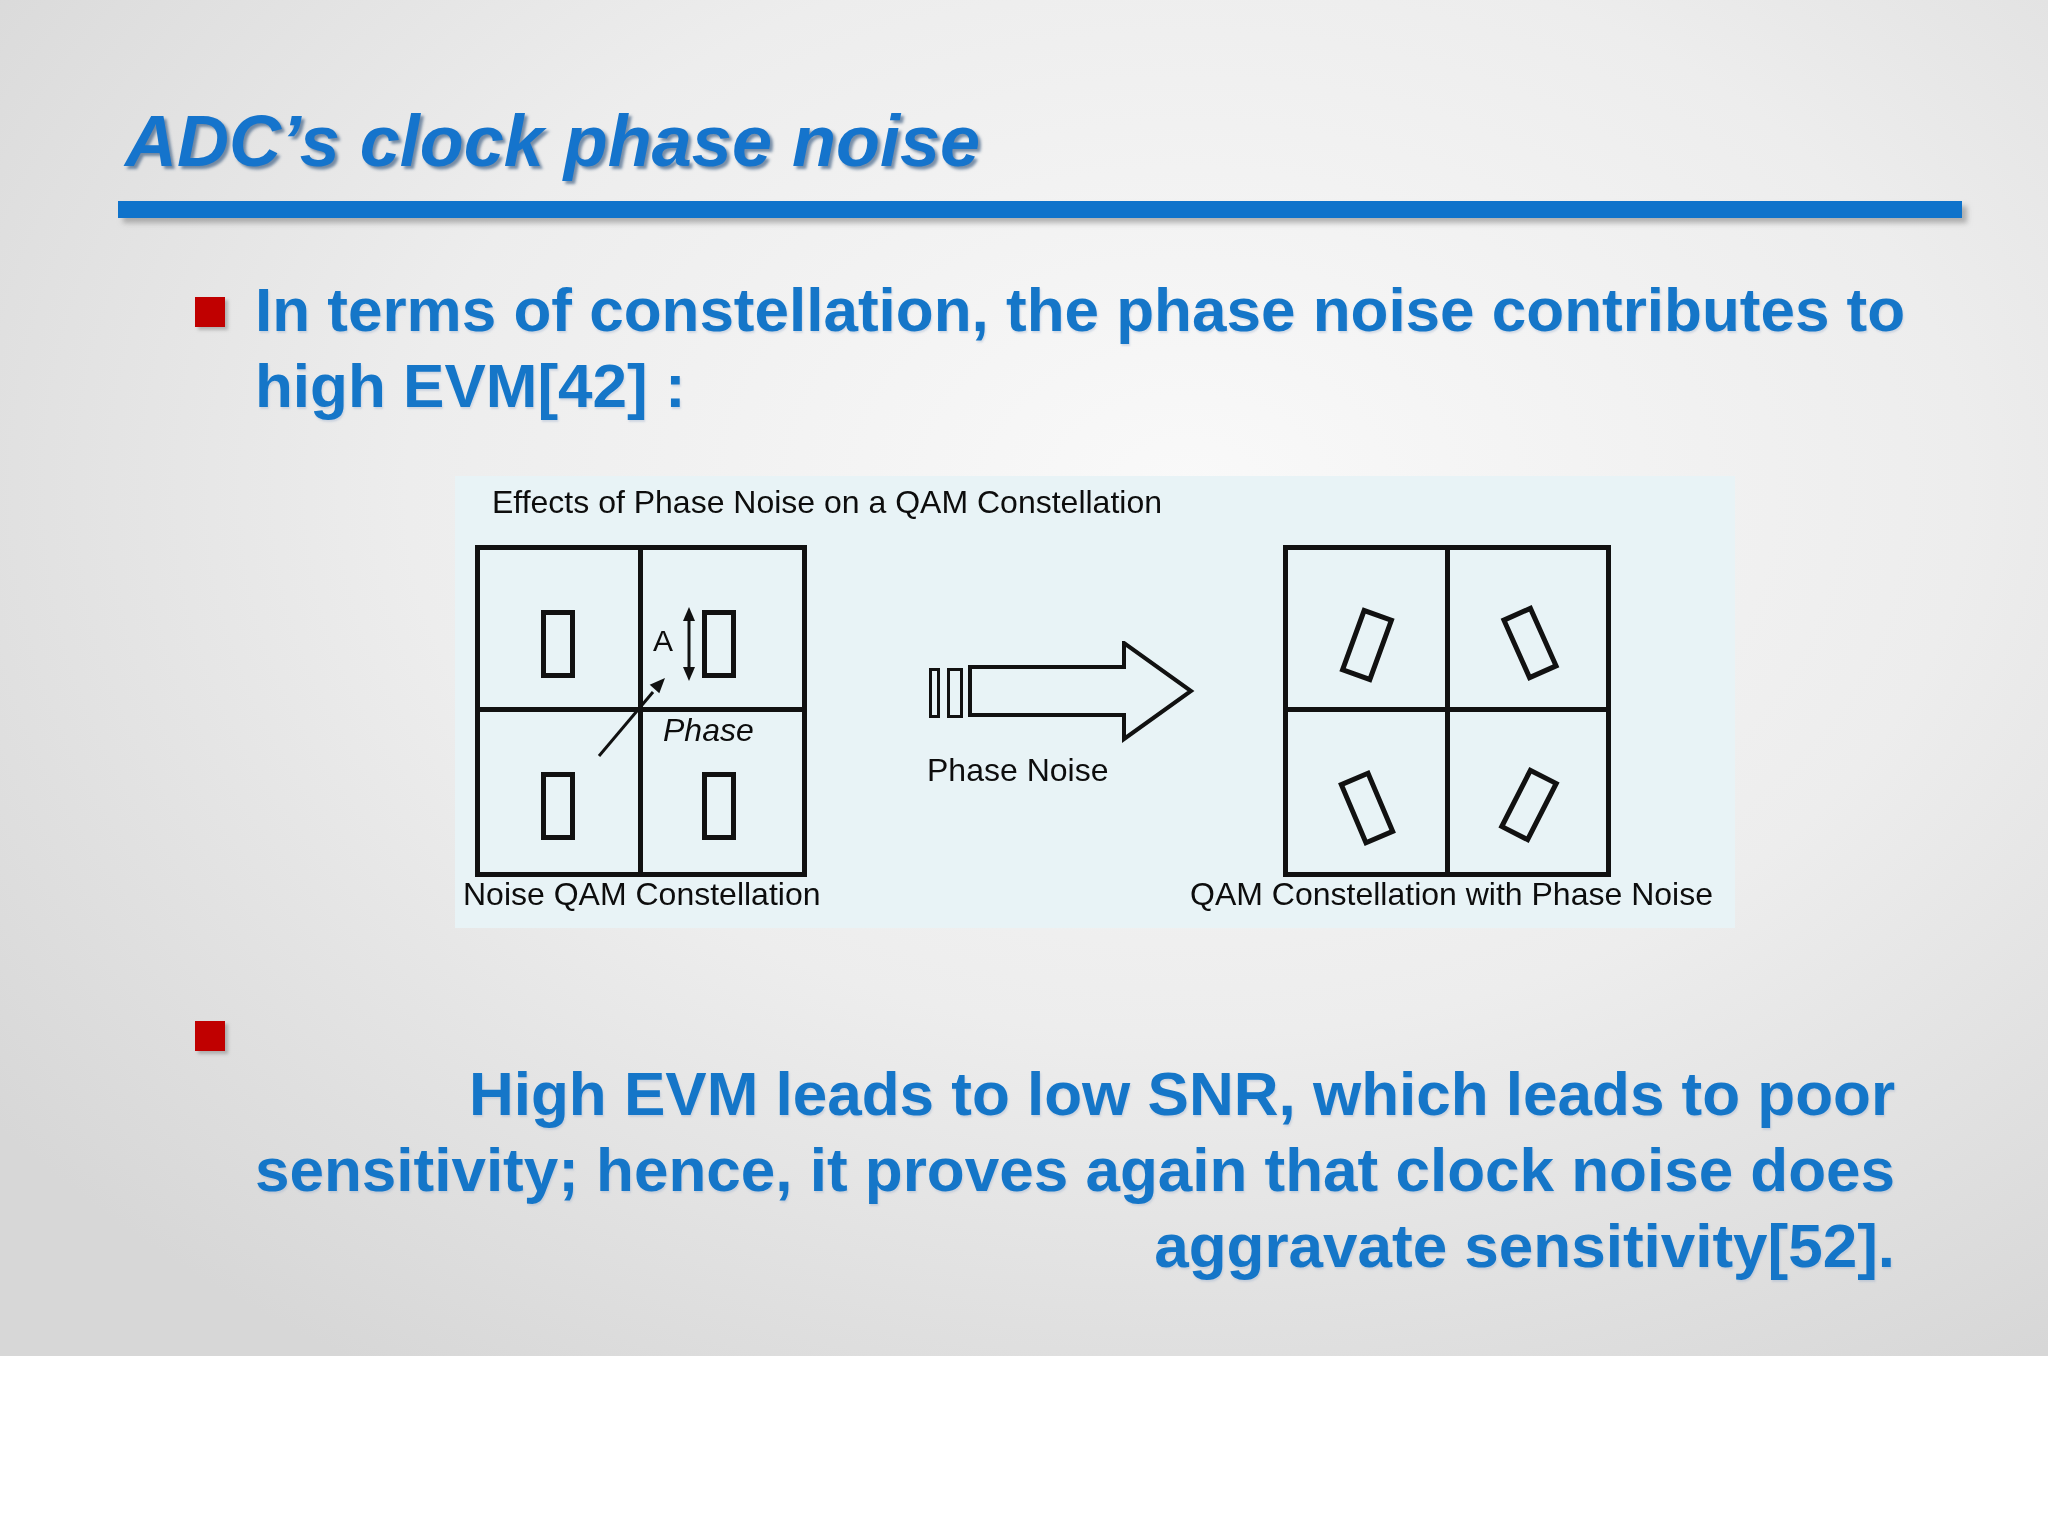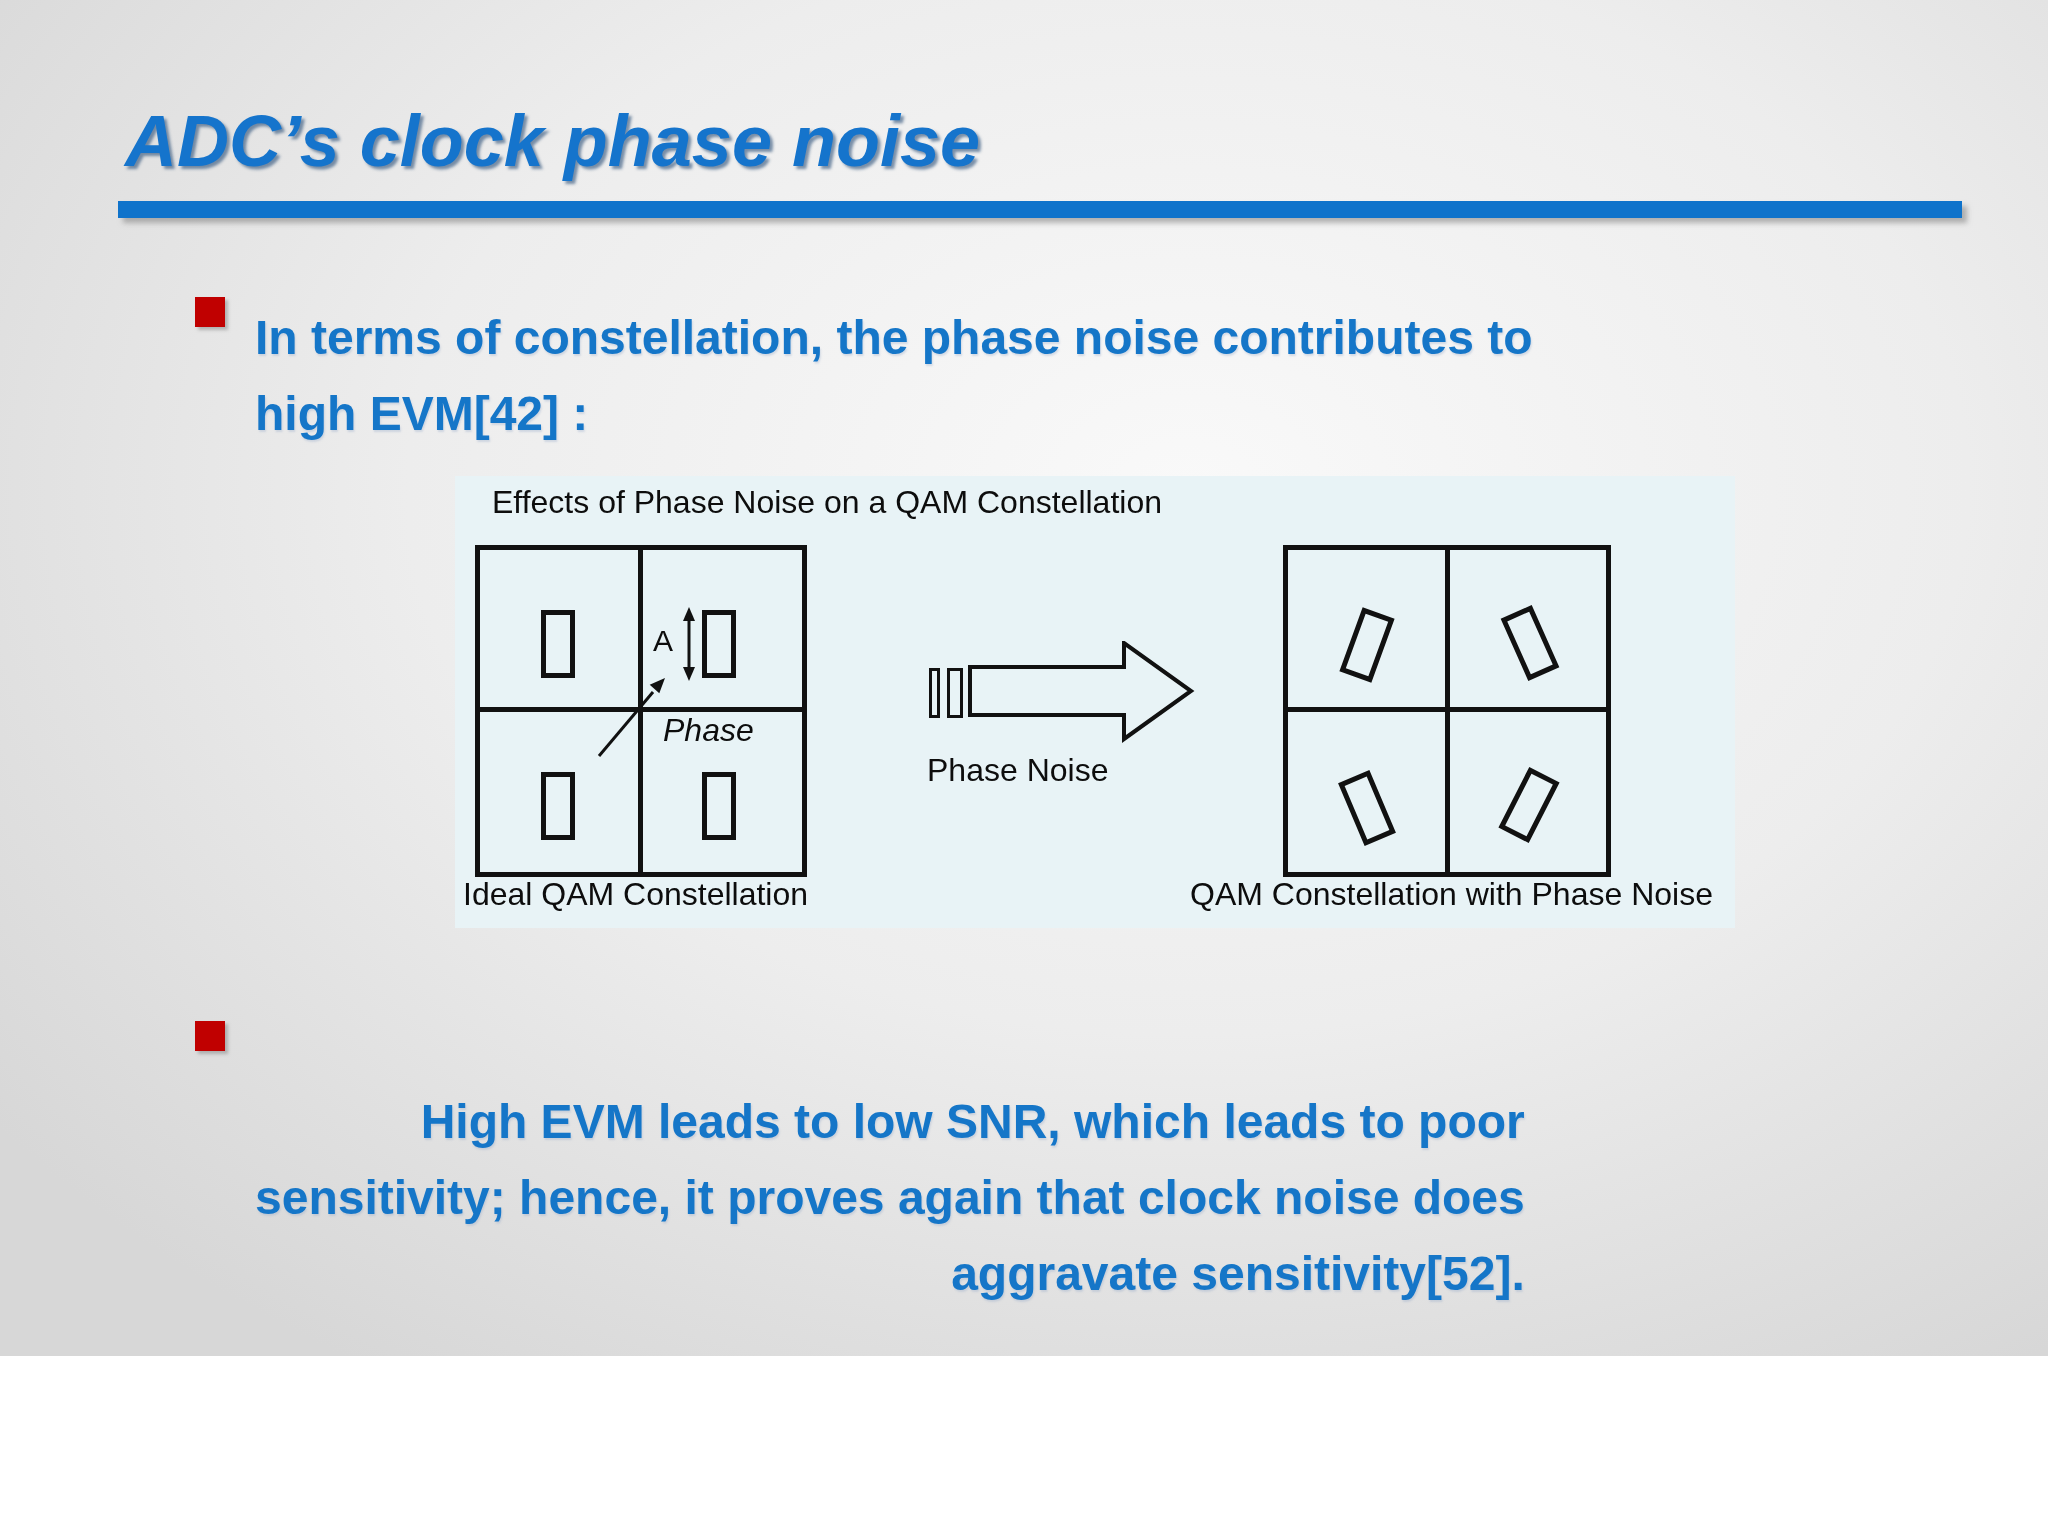--- a/index.html
+++ b/index.html
@@ -23,23 +23,22 @@
     background:#0F73CB;
     box-shadow:5px 5px 5px rgba(125,125,125,0.55);
   }
   
   .bullet-square{
     position:absolute;width:30px;height:30px;background:#C00000;
     box-shadow:3px 3px 3px rgba(130,130,130,0.5);
   }
   .bullet-text{
     position:absolute;left:255px;
-    font-size:48px;font-weight:bold;color:#1576C8;
+    font-size:62px;font-weight:bold;color:#1576C8;
     text-shadow:1px 2px 2px rgba(150,170,200,0.35);
-    margin-top:28px;
   }
   .bullet-text span{display:block;height:76px;line-height:76px;white-space:nowrap;}
   #bullet1-square{left:195px;top:297px;}
   #bullet1-text{top:272px;}
   #bullet2-square{left:195px;top:1021px;}
   #bullet2-text{top:1056px;text-align:right;}
   
   .figure{
     position:absolute;left:455px;top:476px;width:1280px;height:452px;
     background:#E8F3F6;
@@ -121,21 +120,21 @@
       <polygon points="10,74 4,60 16,60" fill="#111"></polygon>
     </svg>
     <div class="fig-label" id="a-label">A</div>
 
     <svg class="svg-abs" style="left:140px;top:200px;" width="76" height="84">
       <line x1="4" y1="80" x2="58" y2="16" stroke="#111" stroke-width="3"></line>
       <polygon points="70,2 64.3,17.3 54.7,8.7" fill="#111"></polygon>
     </svg>
     <div class="fig-label" id="phase-label">Phase</div>
 
-    <div class="caption" id="left-caption">Ideal QAM Constellation</div>
+    <div class="caption" id="left-caption">Noise QAM Constellation</div>
 
     <div class="bar" id="bar-1"></div>
     <div class="bar" id="bar-2"></div>
     <svg class="svg-abs" style="left:513px;top:165px;" width="227" height="102">
       <polygon points="2,26 156,26 156,2 223,50 156,98 156,74 2,74" fill="none" stroke="#111" stroke-width="4"></polygon>
     </svg>
     <div class="fig-label" id="phase-noise-label">Phase Noise</div>
 
     <div class="qam-square" id="right-square">
       <div class="v-div"></div>

